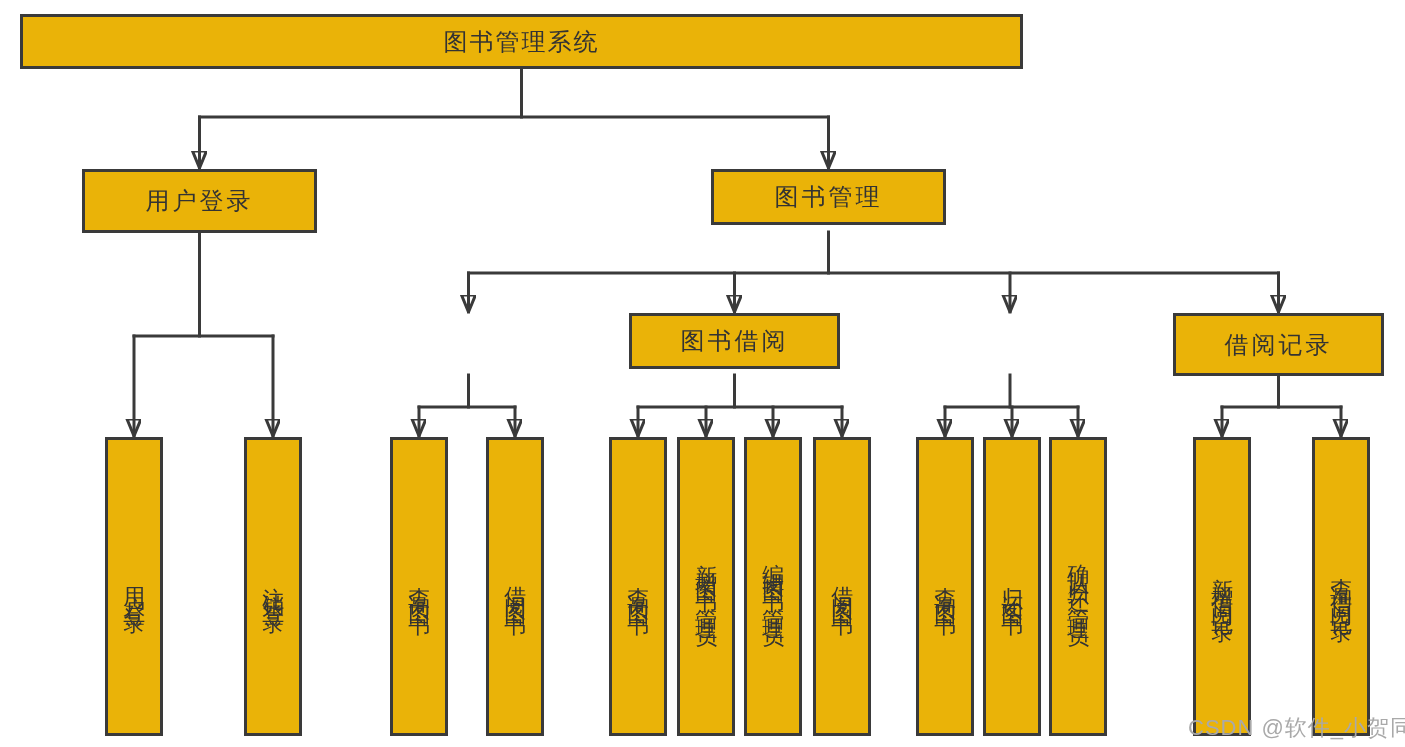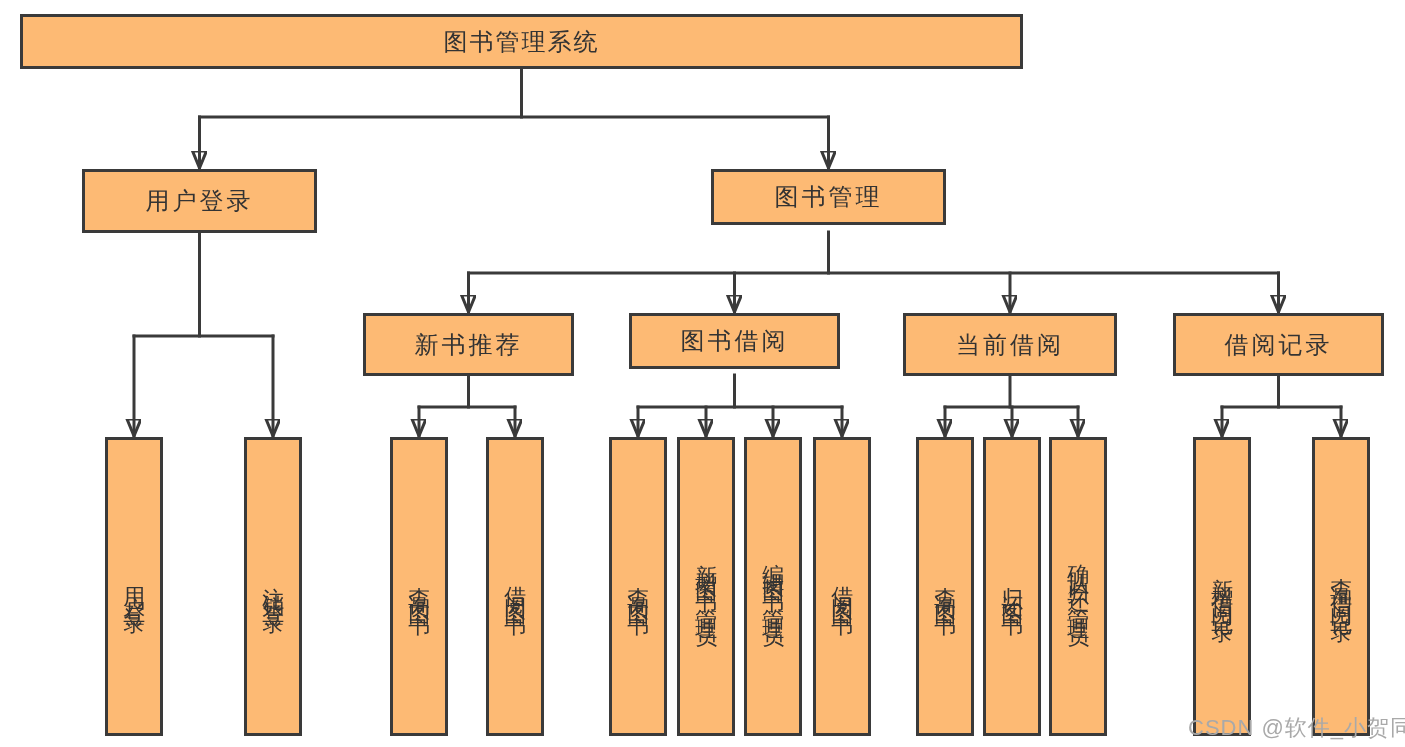--- a/index.html
+++ b/index.html
@@ -3,21 +3,21 @@
 <meta charset="utf-8">
 <style>
   html,body{margin:0;padding:0;background:#ffffff;}
   .stage{
     position:relative;width:1405px;height:747px;background:#ffffff;overflow:hidden;
     font-family:"Liberation Sans","DejaVu Sans",sans-serif;color:#333333;
   }
   .connectors{position:absolute;left:0;top:0;width:1405px;height:747px;pointer-events:none;}
   .connectors path{stroke:#3a3a3a;stroke-width:3;fill:none;stroke-linecap:square;}
   .node{
-    position:absolute;box-sizing:border-box;border:3px solid #3a3a3a;background:#fdba74;
+    position:absolute;box-sizing:border-box;border:3px solid #3a3a3a;background:#eab308;
     display:flex;align-items:center;justify-content:center;
   }
   .hlabel{font-size:24px;letter-spacing:3px;white-space:nowrap;}
   .root .hlabel{letter-spacing:2px;}
   .leaf .vlabel{
     writing-mode:vertical-rl;text-orientation:mixed;
     font-size:22px;letter-spacing:9px;line-height:1.2;white-space:nowrap;
   }
   
   .root       {left:20px;  top:14px;  width:1003px;height:55px;}
@@ -95,28 +95,22 @@
     <span class="hlabel">图书管理系统</span>
   </div>
 
   <div class="node l2-login">
     <span class="hlabel">用户登录</span>
   </div>
   <div class="node l2-books">
     <span class="hlabel">图书管理</span>
   </div>
 
-  <div class="node l3-newbook">
-    <span class="hlabel">新书推荐</span>
-  </div>
   <div class="node l3-borrow">
     <span class="hlabel">图书借阅</span>
-  </div>
-  <div class="node l3-current">
-    <span class="hlabel">当前借阅</span>
   </div>
   <div class="node l3-history">
     <span class="hlabel">借阅记录</span>
   </div>
 
   <div class="node leaf g1-a">
     <span class="vlabel">用户登录</span>
   </div>
   <div class="node leaf g1-b">
     <span class="vlabel">注销登录</span>

